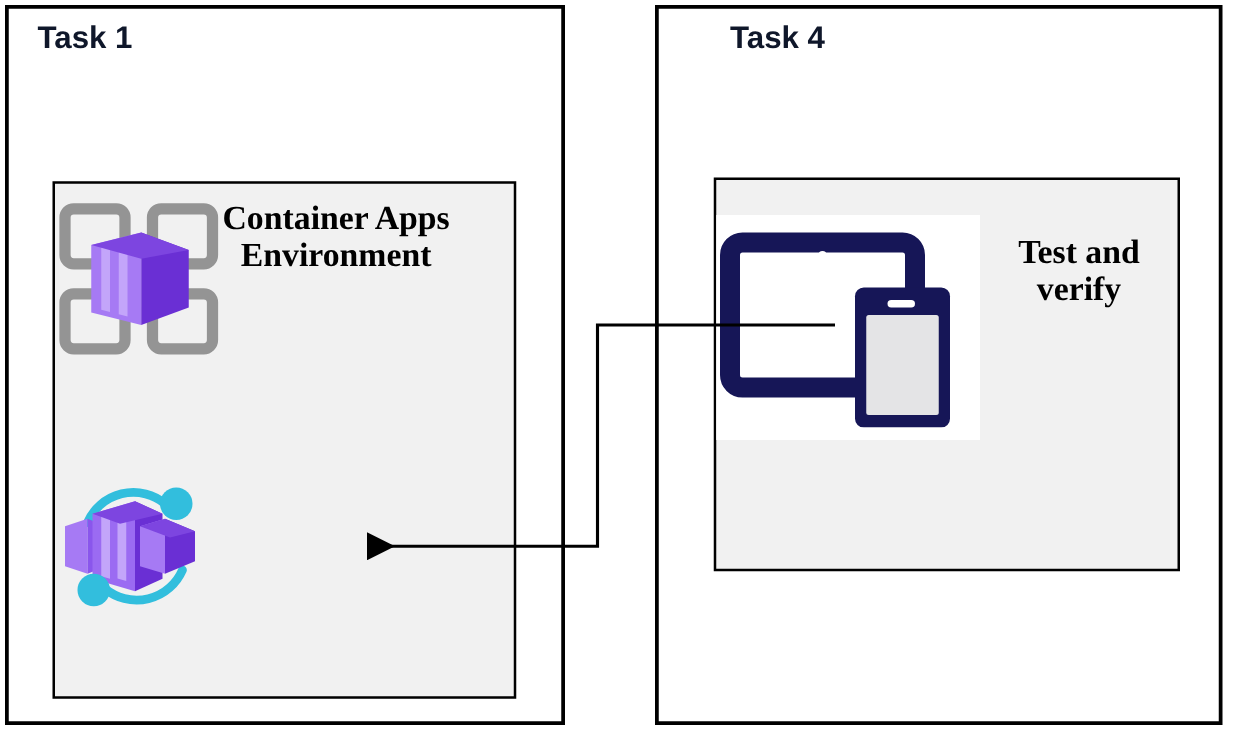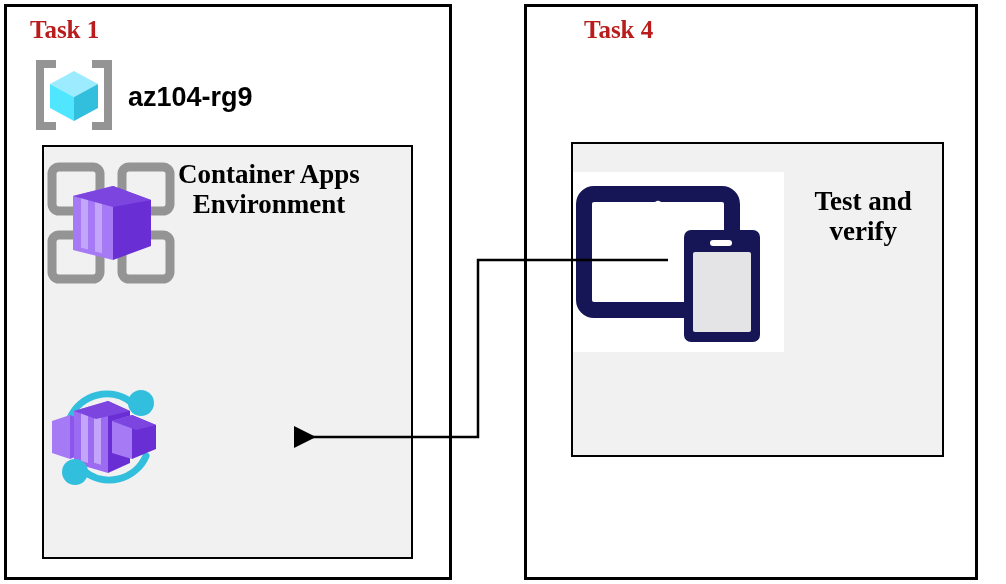--- a/index.html
+++ b/index.html
@@ -25,24 +25,23 @@
     border: 3px solid #000000;
     background: #ffffff;
   }
   #task1-frame { left: 4px;   top: 4px; width: 448px; height: 576px; }
   #task2-frame { left: 524px; top: 4px; width: 454px; height: 576px; }
 
   .task-label {
     position: absolute;
     font-size: 25px;
     font-weight: bold;
-    color: #b91c1c;
+    color: #0f172a;
     letter-spacing: 0px;
     white-space: nowrap;
-    font-family: Liberation Serif, serif;
   }
   #task1-label { left: 30px;  top: 16px; }
   #task2-label { left: 584px; top: 16px; }
 
   
   #rg-row {
     position: absolute;
     left: 32px;
     top: 58px;
     display: flex;
@@ -172,38 +171,20 @@
             <circle cx="31" cy="91" r="13" fill="#32BEDD"></circle>
           </svg>
         </span>
       </div>
 
     </div>
   </div>
 
   <div id="task1-label" class="task-label">Task 1</div>
 
-  <div id="rg-row">
-    <span class="icon">
-      <svg width="84" height="74" viewBox="0 0 84 74" xmlns="http://www.w3.org/2000/svg">
-
-        <g fill="none" stroke="#949494" stroke-width="8" stroke-linecap="square">
-          <path d="M20 6 L8 6 L8 68 L20 68"></path>
-          <path d="M64 6 L76 6 L76 68 L64 68"></path>
-        </g>
-
-        <g>
-          <path d="M42 13 L66 26 L42 39 L18 26 Z" fill="#9CEBFF"></path>
-          <path d="M18 26 L42 39 L42 63 L18 50 Z" fill="#50E6FF"></path>
-          <path d="M66 26 L66 50 L42 63 L42 39 Z" fill="#32BEDD"></path>
-        </g>
-      </svg>
-    </span>
-    <span id="rg-name">az104-rg9</span>
-  </div>
 
   <div id="task2-frame" class="task-frame">
 
     <div id="task2-panel" class="gray-panel" style="left:44px; top:135px;">
 
       <div id="node-test" class="node">
         <span class="icon-white-bg" style="width:230px;height:180px;">
           <svg width="206" height="160" viewBox="0 0 206 160" xmlns="http://www.w3.org/2000/svg">
 
             <rect x="8" y="12" width="148" height="116" rx="10" fill="none" stroke="#161657" stroke-width="16"></rect>

